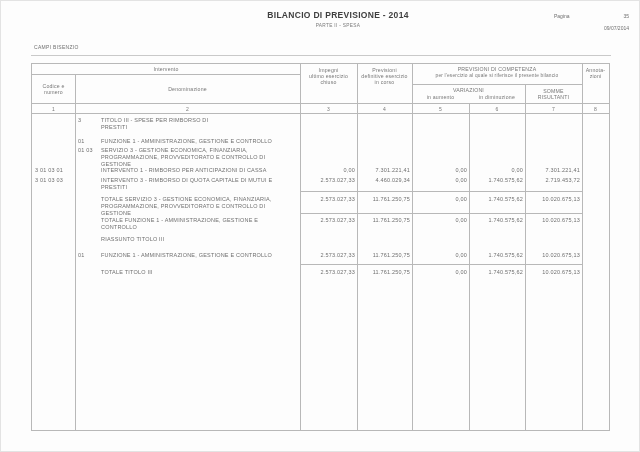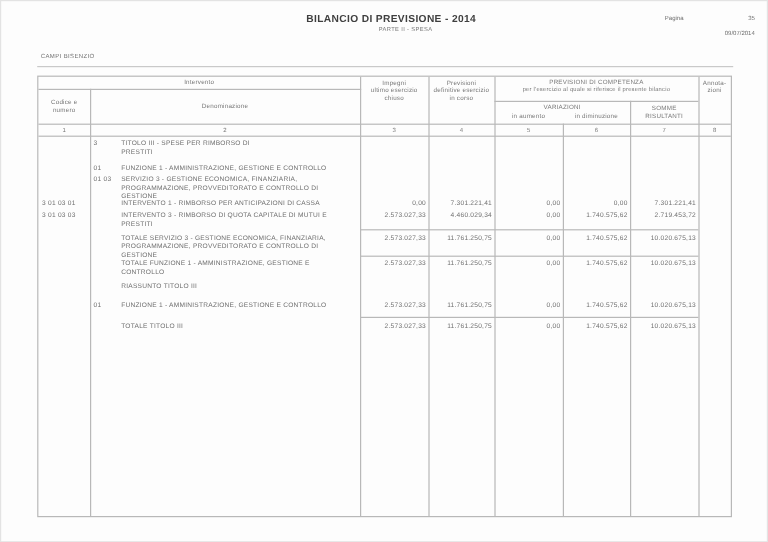--- a/index.html
+++ b/index.html
@@ -3,21 +3,21 @@
 <meta charset="utf-8">
 <style>
   html,body { margin:0; padding:0; background:#ffffff; }
   .page {
     position:relative; width:640px; height:452px; overflow:hidden;
     background:#fdfdfd; border:1px solid #e3e3e3; box-sizing:border-box;
     font-family:"Liberation Sans", sans-serif; color:#6f6f6f;
     -webkit-font-smoothing:antialiased;
   }
   .abs { position:absolute; }
-  .doc-title { left:23px; top:9px; width:604px; text-align:center;
+  .doc-title { left:35px; top:9px; width:604px; text-align:center;
     font-size:8.5px; font-weight:bold; letter-spacing:0.3px; color:#3f3f3f; }
   .doc-subtitle { left:35px; top:22px; width:604px; text-align:center;
     font-size:4.8px; letter-spacing:0.3px; color:#7a7a7a; }
   .pagina-label { left:553px; top:12px; font-size:5px; }
   .pagina-value { left:598px; top:12px; width:30px; text-align:right; font-size:5px; }
   .doc-date { left:560px; top:24px; width:68px; text-align:right; font-size:5px; }
   .entity { left:33px; top:43px; font-size:5px; letter-spacing:0.3px; }
   .entity-rule { left:30px; top:54px; width:580px; height:1px; background:#c9c9c9; }
 
   .tbl { left:30px; top:62px; width:577px; height:366px;

